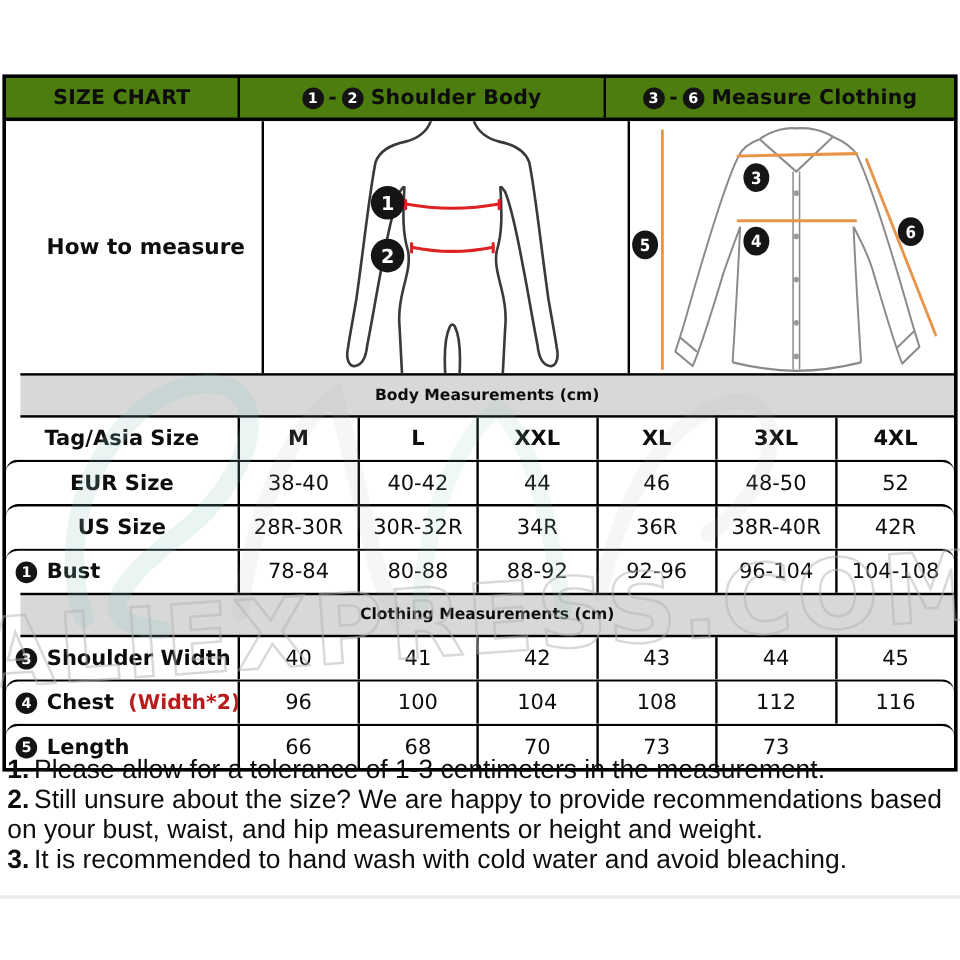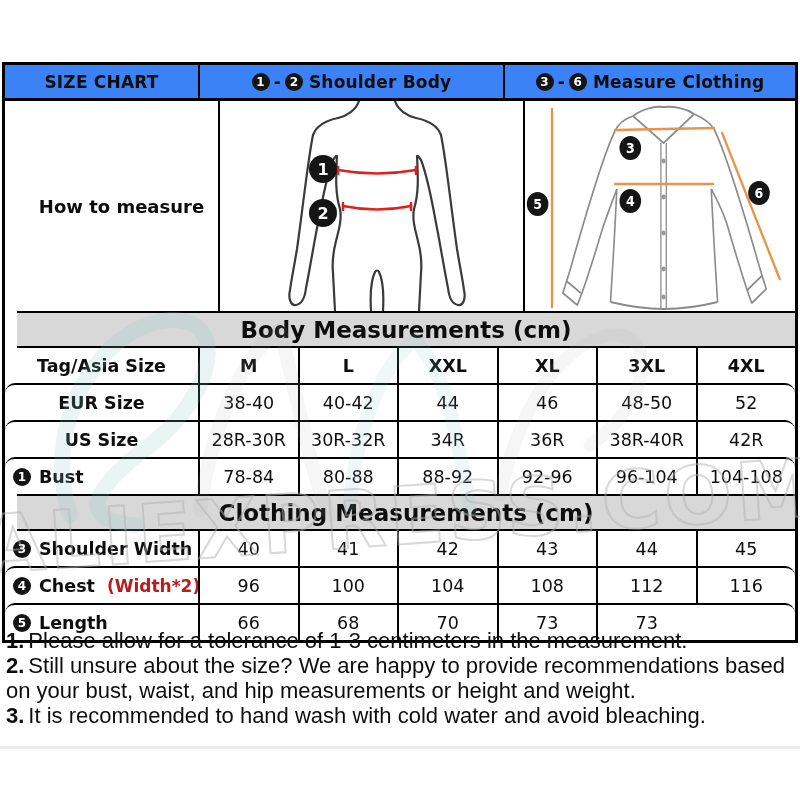--- a/index.html
+++ b/index.html
@@ -6,42 +6,42 @@
   body{
     width:800px;height:800px;position:relative;background:#ffffff;
     font-family:"DejaVu Sans","Liberation Sans",sans-serif;color:#0d0d0d;
     overflow:hidden;
   }
   .chart{
     position:absolute;left:2px;right:2px;top:62px;
     border:3px solid #000;background:#fff;z-index:1;
   }
   
-  .hdr-row{display:flex;height:33px;background:#3b82f6;border-bottom:3px solid #000;}
+  .hdr-row{display:flex;height:33px;background:#4d7c0f;border-bottom:3px solid #000;}
   .hdr-cell{display:flex;align-items:center;justify-content:center;gap:6px;
     font-weight:bold;font-size:17px;letter-spacing:.2px;}
   .hdr-cell + .hdr-cell{border-left:2px solid #000;}
   .c1{width:193px;flex:none;}
   .c2{width:303px;flex:none;}
   .c3{flex:1;}
   .ncircle{display:inline-flex;align-items:center;justify-content:center;
     width:18px;height:18px;border-radius:50%;background:#141414;color:#fff;
     font-size:12px;font-weight:bold;line-height:1;flex:none;}
   .dash{font-weight:bold;font-size:17px;margin:0 -2px;}
   
   .measure-row{display:flex;height:210px;background:#fff;}
   .m-cell{position:relative;}
   .m-cell + .m-cell{border-left:2px solid #000;}
   .how-label{display:flex;align-items:center;justify-content:center;
     font-weight:bold;font-size:18px;padding-left:20px;}
   .diagram{display:block;width:100%;height:100%;}
   
   .bar{height:33px;background:#d8d8d8;border-top:2px solid #000;border-bottom:2px solid #000;
     display:flex;align-items:center;justify-content:center;
-    font-weight:bold;font-size:23px;margin-left:12px;}
+    font-weight:bold;font-size:13px;margin-left:12px;}
   
   .trow{display:grid;grid-template-columns:193px repeat(6,1fr);height:35px;border-radius:10px;}
   .trow + .trow{border-top:2px solid #000;}
   .cell{display:flex;align-items:center;justify-content:center;
     font-size:17.5px;border-left:2px solid #000;overflow:hidden;}
   .cell:first-child{border-left:none;}
   .cell.lbl{font-weight:bold;font-size:17.5px;}
   .cell.lbl-left{justify-content:flex-start;padding-left:8px;gap:8px;font-weight:bold;}
   .cell.bold{font-weight:bold;}
   .chest-suffix{color:#b91c1c;font-weight:bold;font-size:17px;margin-left:4px;}

